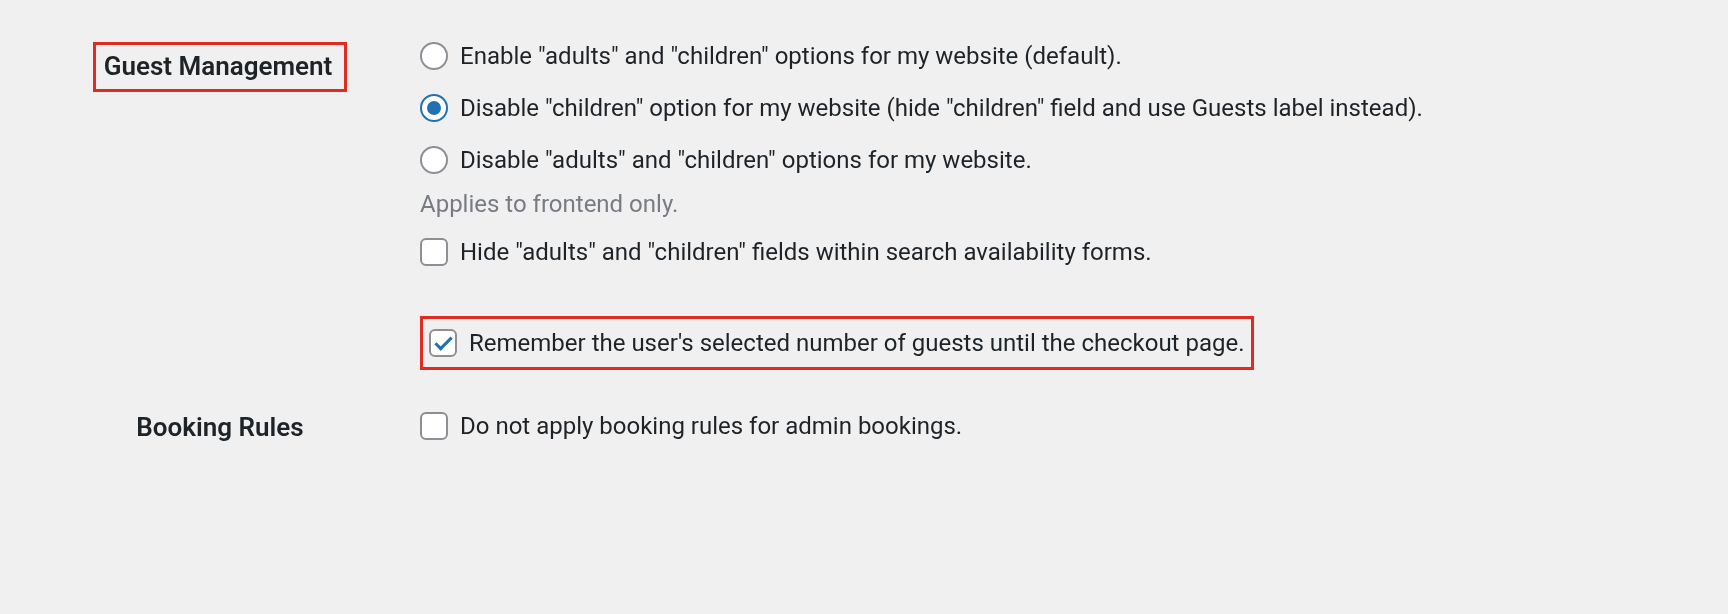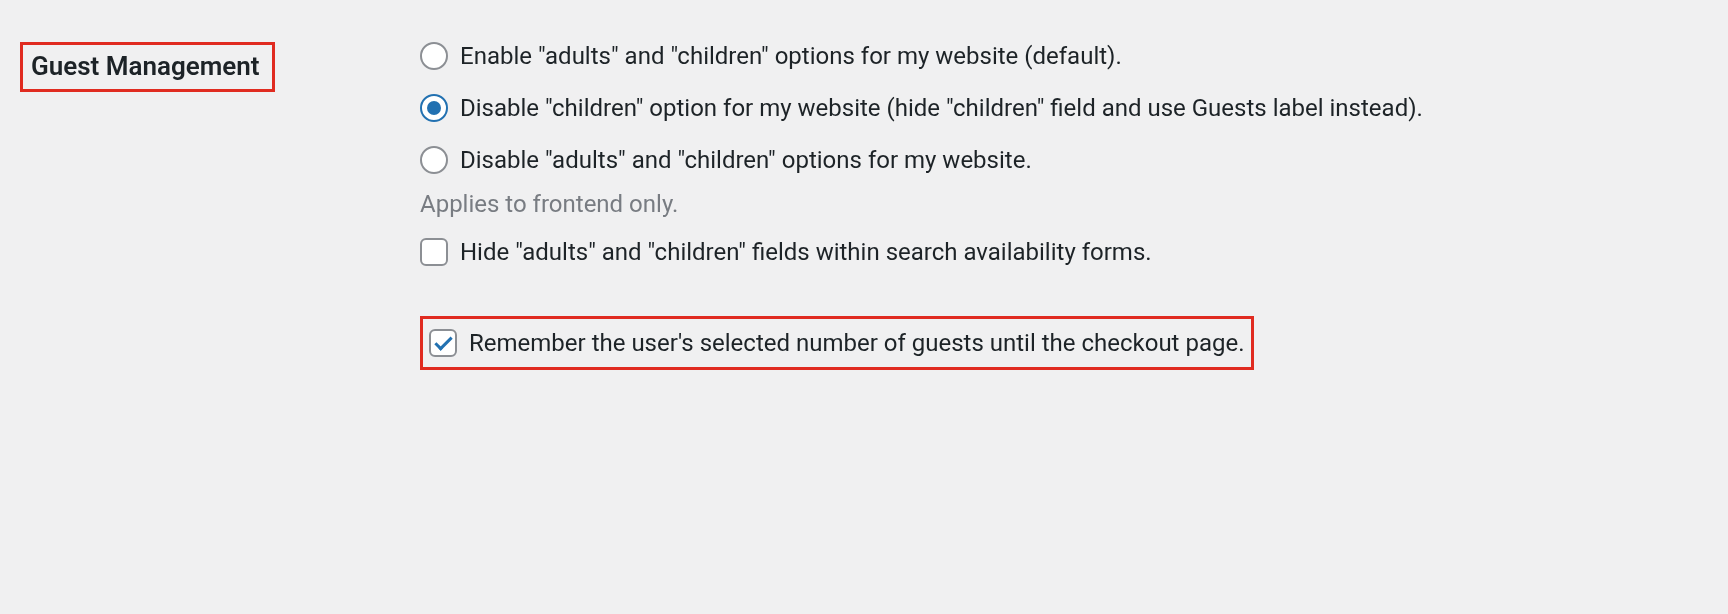--- a/index.html
+++ b/index.html
@@ -20,20 +20,21 @@
     }
     .setting-row {
       display: table-row;
     }
     .setting-label-cell {
       display: table-cell;
       vertical-align: top;
       width: 400px;
       padding-top: 12px;
       padding-bottom: 30px;
+      text-align: center;
     }
     .setting-content-cell {
       display: table-cell;
       vertical-align: top;
       padding-top: 12px;
       padding-bottom: 30px;
     }
     .section-heading {
       font-weight: 600;
       font-size: 26px;
@@ -166,14 +167,25 @@
       <div class="highlight-red-block">
         <label class="checkbox-row">
           <input type="checkbox" class="checkbox-input" checked="" style="">
           <span class="option-label">Remember the user's selected number of guests until the checkout page.</span>
         </label>
       </div>
 
     </div>
   </div>
 
+  <div class="setting-row">
+    <div class="setting-label-cell">
+      <span class="section-heading">Booking Rules</span>
+    </div>
+    <div class="setting-content-cell">
+      <label class="checkbox-row">
+        <input type="checkbox" class="checkbox-input" style="">
+        <span class="option-label">Do not apply booking rules for admin bookings.</span>
+      </label>
+    </div>
+  </div>
 
 </div>
 
 </body></html>

